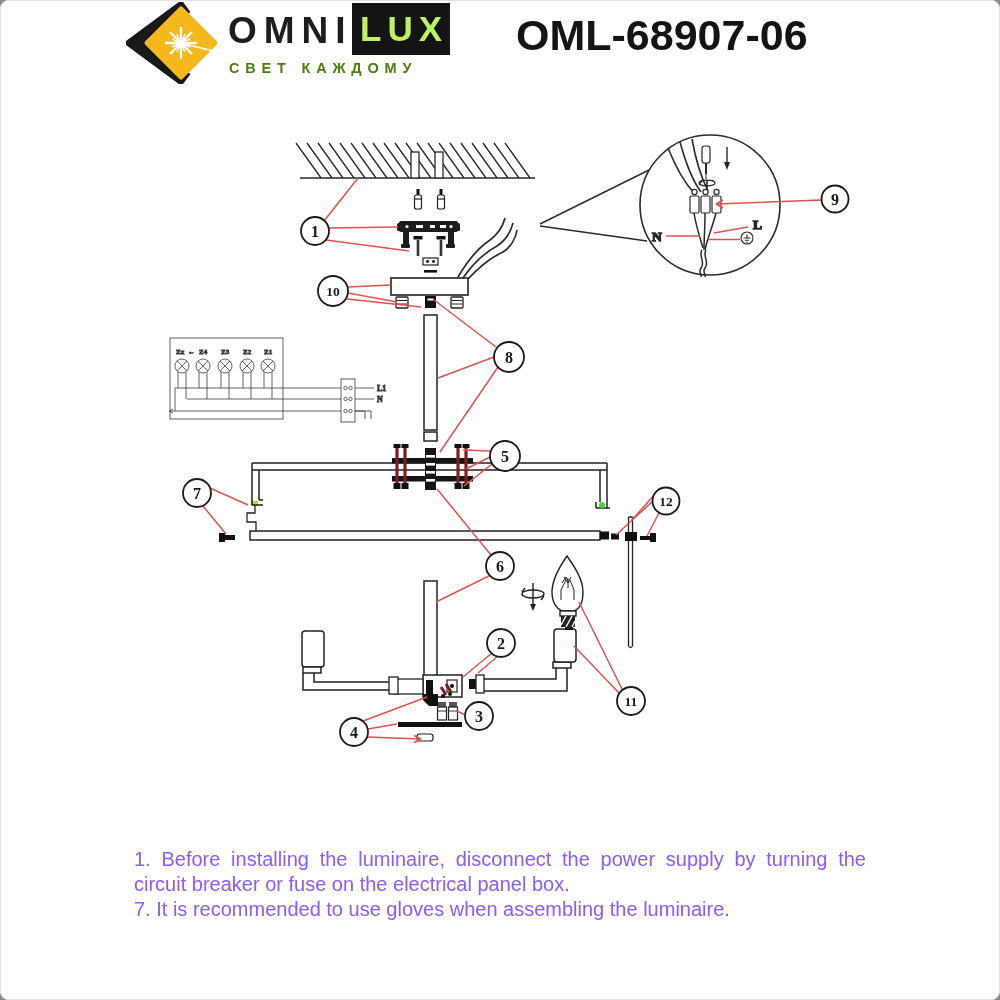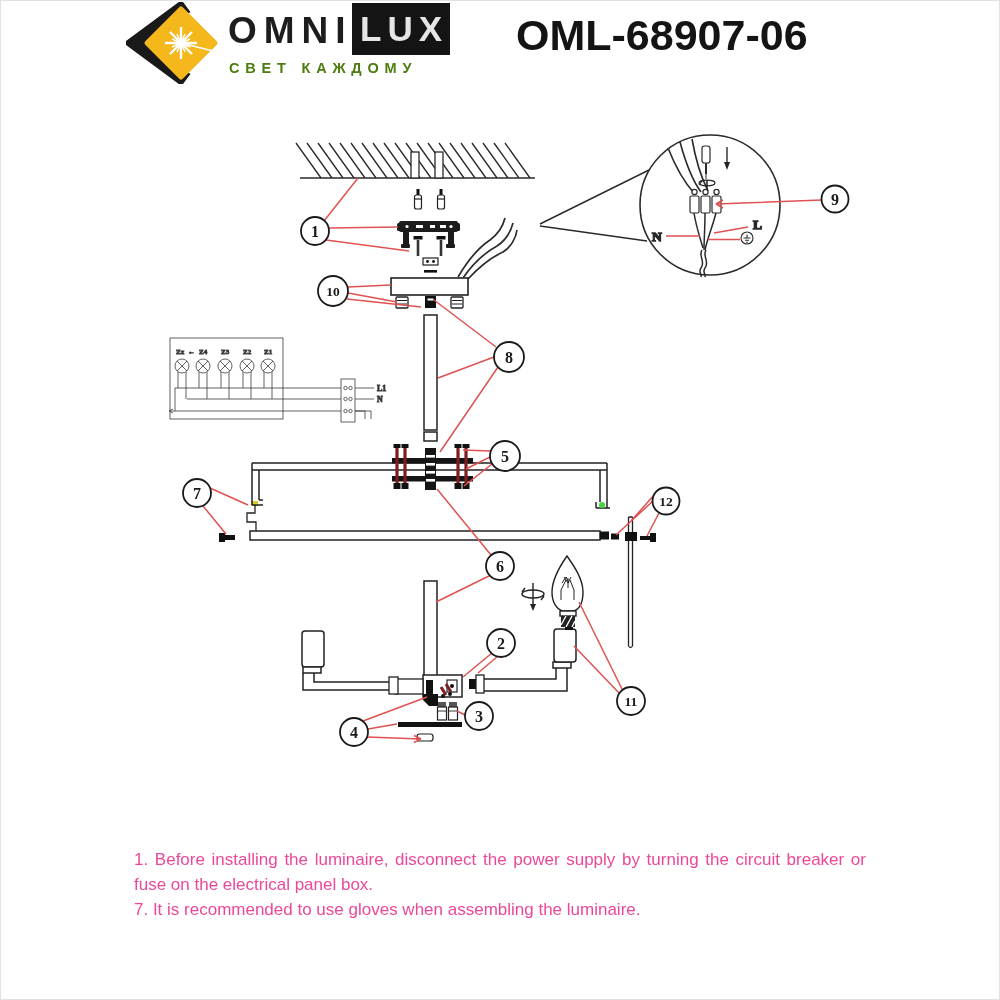--- a/index.html
+++ b/index.html
@@ -1,44 +1,45 @@
 <!DOCTYPE html>
 <html><head>
 <meta charset="utf-8">
 <style>
   html,body{margin:0;padding:0;background:#888;}
   .page{
     position:relative;width:1000px;height:1000px;margin:0 auto;
     background:#ffffff;overflow:hidden;
     font-family:"Liberation Sans",sans-serif;
     box-shadow:inset 0 0 0 1px #e2e2e2;
+    border-radius:9px;
   }
   .hdr{position:absolute;left:0;top:0;width:1000px;height:100px;}
   .logo-mini{position:absolute;left:126px;top:2px;}
   .brand-word1{
     position:absolute;left:228px;top:10px;font-size:37px;font-weight:bold;
     letter-spacing:7px;color:#1d1d1d;
   }
   .lux-box{
     position:absolute;left:352px;top:3px;width:98px;height:52px;background:#141414;
     display:flex;align-items:center;justify-content:center;
   }
-  .lux-box span{font-size:35px;font-weight:bold;letter-spacing:6px;color:#e5e5e5;margin-left:6px;}
+  .lux-box span{font-size:35px;font-weight:bold;letter-spacing:6px;color:#bef264;margin-left:6px;}
   .tagline{
     position:absolute;left:229px;top:60px;font-size:14.5px;font-weight:bold;
     letter-spacing:5.8px;color:#4d7c0f;white-space:nowrap;
   }
   .model{
     position:absolute;left:516px;top:11px;font-size:43px;font-weight:bold;
     color:#141414;letter-spacing:0px;white-space:nowrap;
   }
   .diagram-svg{position:absolute;left:0;top:0;}
   .instructions{
-    position:absolute;left:134px;top:847px;width:732px;color:#ec4899;
-    font-size:17px;line-height:25px;
+    position:absolute;left:134px;top:847px;width:732px;color:#8b5cf6;
+    font-size:20px;line-height:25px;
   }
   .instructions p{margin:0;text-align:justify;}
   text{font-family:"Liberation Serif",serif;fill:#1a1a1a;}
   .co{font-weight:bold;font-size:16px;}
   .co2{font-weight:bold;font-size:13.5px;}
   .tiny{font-size:7px;font-weight:bold;}
   .wlab{font-size:8px;font-weight:bold;}
   .inlab{font-size:13.5px;font-weight:bold;}
 </style>
 </head>

